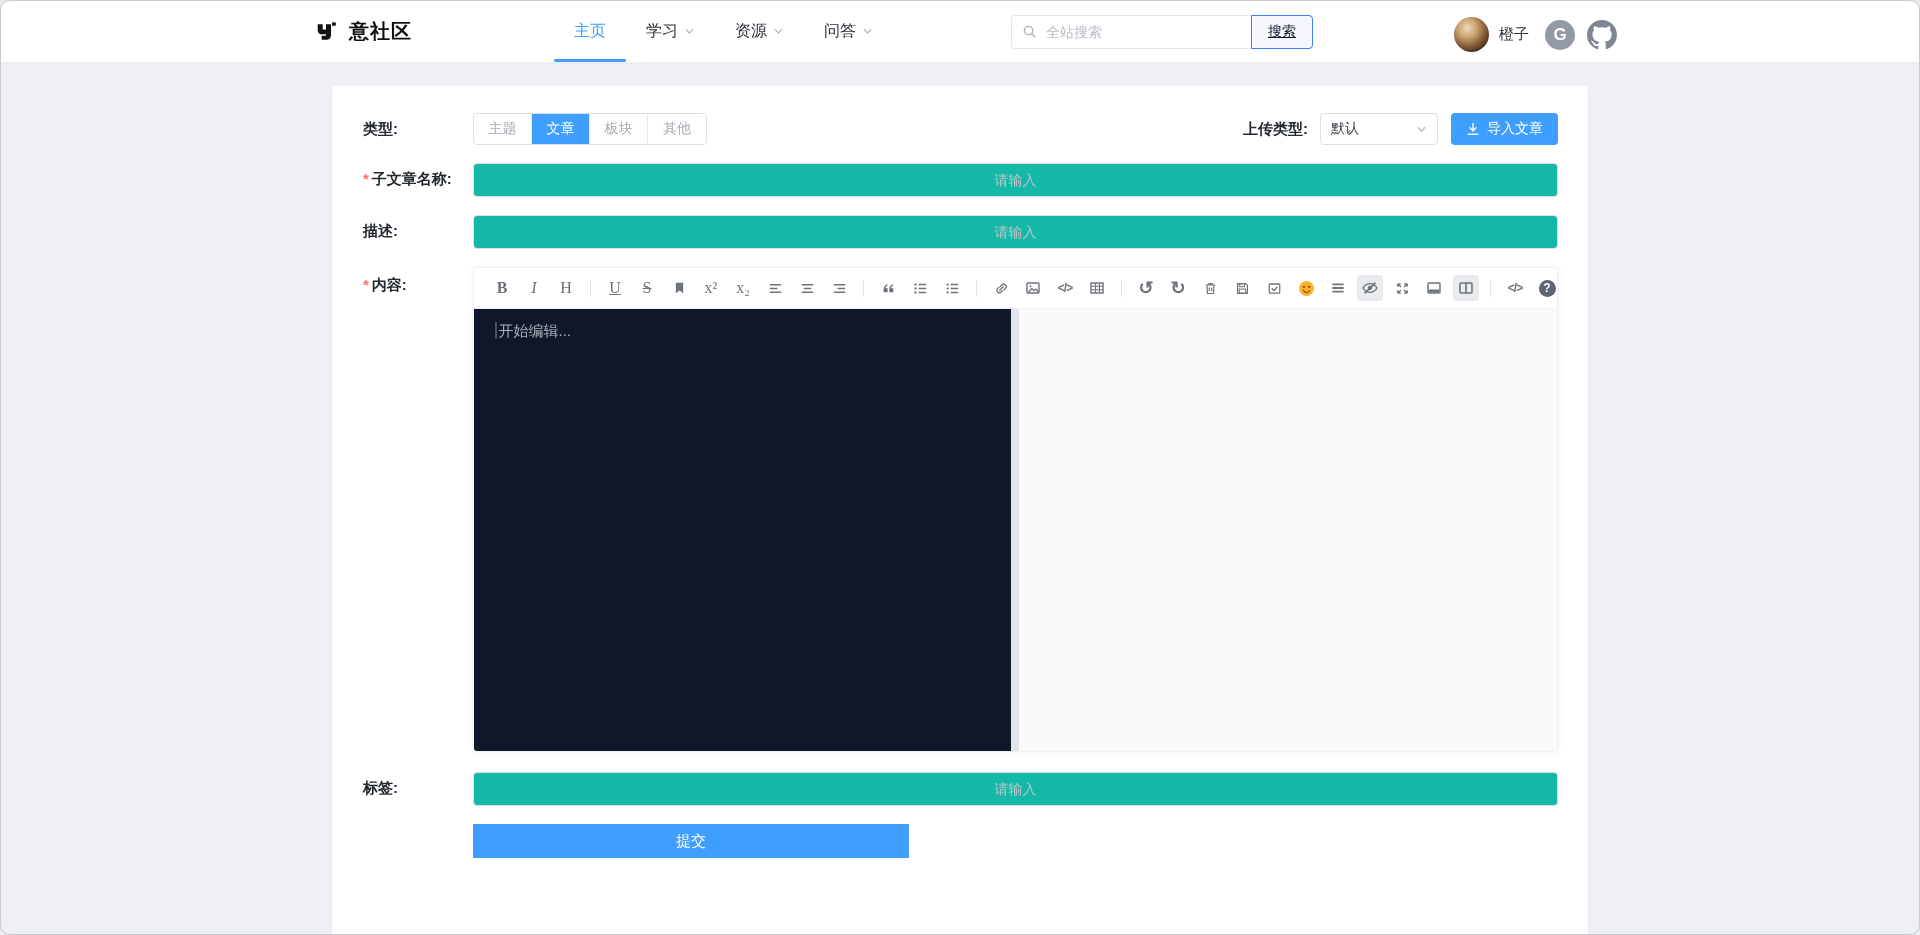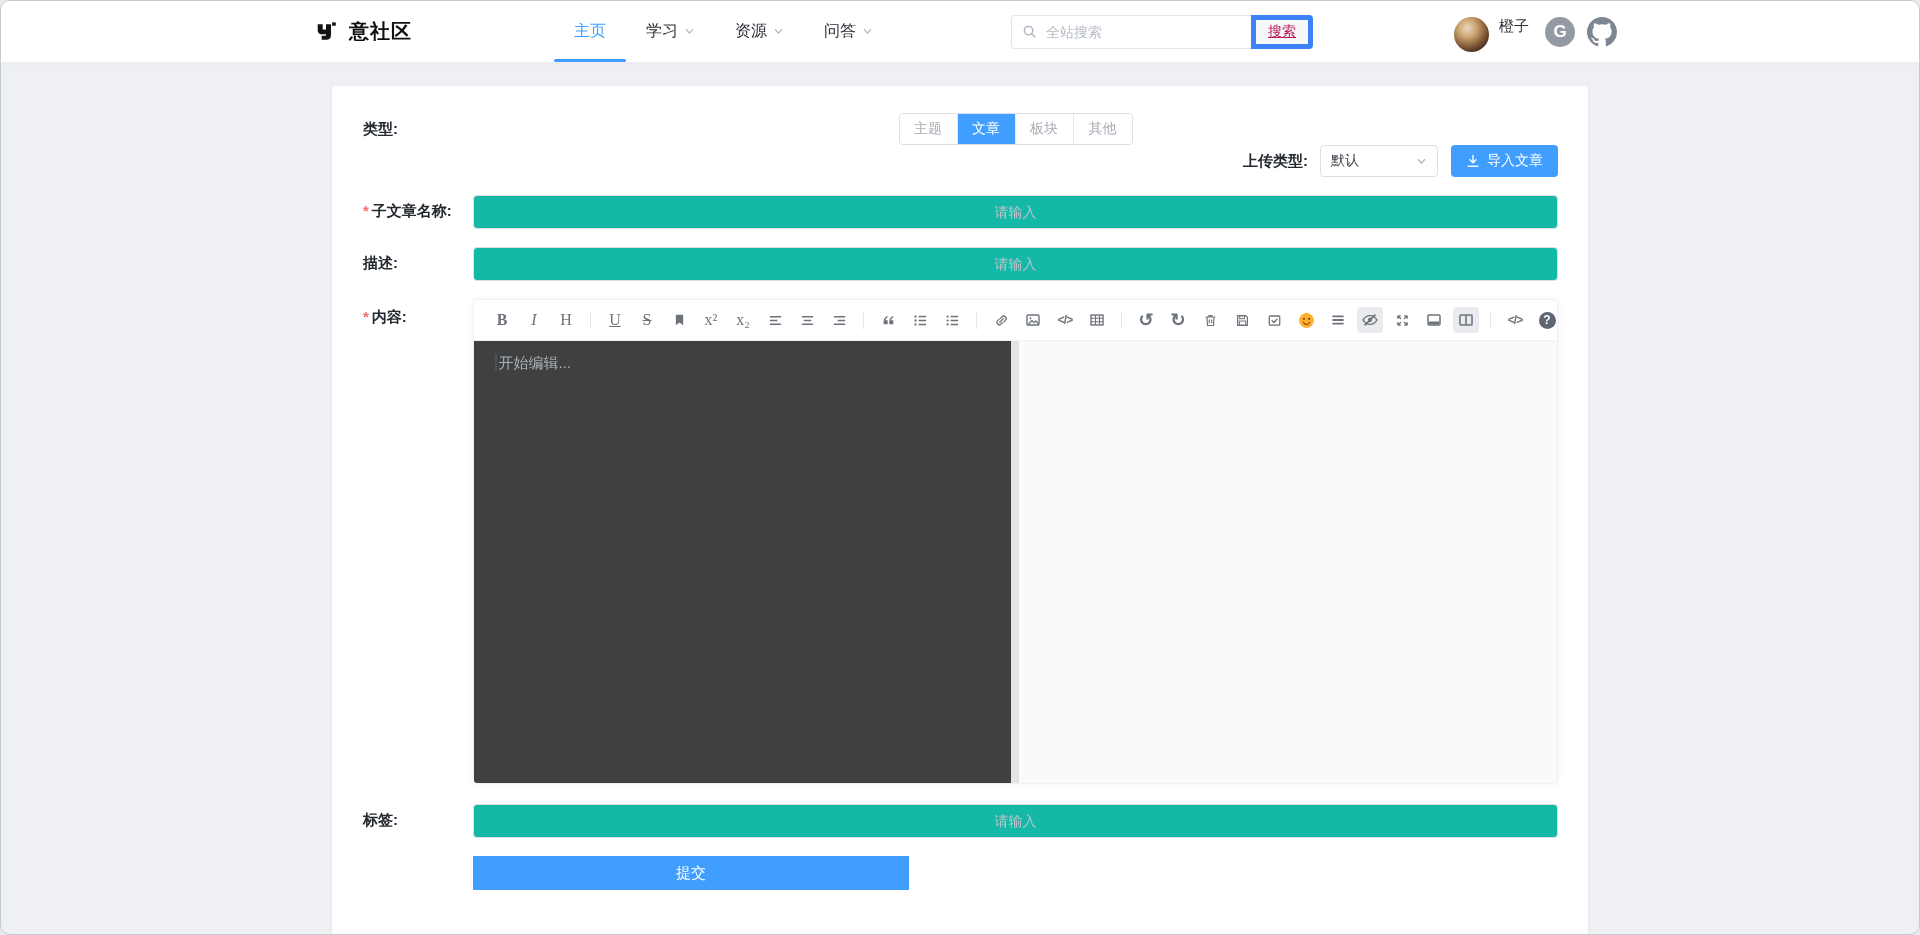--- a/index.html
+++ b/index.html
@@ -15,35 +15,35 @@
   nav { display:flex; align-items:center; margin-left:142px; height:100%; }
   .nav-item { display:flex; align-items:center; gap:6px; height:100%; padding:0 20px; font-size:16px; color:#2b2f36; cursor:pointer; position:relative; text-decoration:none; }
   .nav-item.active { color:#409eff; }
   .nav-item.active::after { content:""; position:absolute; left:50%; transform:translateX(-50%); bottom:0; width:72px; height:3px; background:#409eff; border-radius:2px; }
   .chev { color:#b0b5bd; display:flex; }
   .search { margin-left:auto; display:flex; align-items:center; }
   .search-box { position:relative; width:240px; }
   .search-box input { width:240px; height:34px; border:1px solid #e2e5ea; border-right:none; border-radius:4px 0 0 4px; padding:0 10px 0 34px; font-size:14px; color:#303133; outline:none; background:#fff; }
   .search-box input::placeholder { color:#b6bcc6; }
   .search-glass { position:absolute; left:11px; top:9px; }
-  .search-btn { height:34px; width:62px; border:5px solid #3b82f6; background:#f5f7fa; border-radius:0 4px 4px 0; font-size:14px; color:#be185d; cursor:pointer;text-decoration:underline; }
-  .user { margin-left:141px; display:flex; align-items:flex-start;margin-top:6px; }
+  .search-btn { height:34px; width:62px; border:1px solid #3b82f6; background:#f5f7fa; border-radius:0 4px 4px 0; font-size:14px; color:#0f172a; cursor:pointer;text-decoration:underline; }
+  .user { margin-left:141px; display:flex; align-items:center;margin-top:6px; }
   .avatar { width:35px; height:35px; border-radius:50%; background:radial-gradient(circle at 38% 32%, #ead9c4 0%, #cba671 28%, #8a5f3a 55%, #2e2018 85%); cursor:pointer; flex-shrink:0; }
   .user-name { margin-left:10px; font-size:15px; color:#2b2f36; cursor:pointer; }
   .gitee { margin-left:16px; width:30px; height:30px; border-radius:50%; background:#949aa5; color:#fff; display:flex; align-items:center; justify-content:center; font-weight:700; font-size:17px; cursor:pointer; }
   .gh { margin-left:12px; display:flex; cursor:pointer; }
 
   
   .card { width:1256px; margin:23px auto 0; background:#fff; border-radius:4px; box-shadow:0 1px 4px rgba(0,0,0,.05); padding:27px 30px 70px 31px; min-height:827px; }
   .frow { display:flex; margin-bottom:18px; }
   .flabel { width:110px; flex-shrink:0; padding-top:7px; font-size:15px; color:#24282f; white-space:nowrap;font-weight:bold; }
   .req { color:#f56c6c; margin-right:3px; }
   .fctrl { flex:1; min-width:0; }
 
-  .row-top { display:flex; align-items:center;flex-direction:column; }
+  .row-top { display:flex; align-items:center; }
   .seg { display:inline-flex; border:1px solid #dcdfe6; border-radius:4px; overflow:hidden; height:32px; }
   .seg-btn { width:58px; height:100%; background:#fff; border:none; border-right:1px solid #e7eaee; color:#a6abb3; font-size:14px; cursor:pointer; }
   .seg-btn:last-child { border-right:none; }
   .seg-btn.selected { background:#409eff; color:#fff; }
   .upload-group { margin-left:auto; display:flex; align-items:center; }
   .upload-label { font-size:15px; color:#24282f; font-weight:600; margin-right:12px; }
   .select { width:118px; height:32px; border:1px solid #dcdfe6; border-radius:4px; display:flex; align-items:center; padding:0 10px; font-size:14px; color:#3a3f47; cursor:pointer; background:#fff; }
   .select .sel-chev { margin-left:auto; display:flex; color:#a8adb5; }
   .import-btn { margin-left:13px; height:32px; padding:7px 15px; background:#409eff; border:none; border-radius:4px; color:#fff; font-size:14px; display:flex; align-items:center; gap:7px; cursor:pointer; }
 
@@ -59,21 +59,21 @@
   .g-serif { font-family:"Liberation Serif","DejaVu Serif",serif; font-size:16px; }
   .g-b { font-weight:700; }
   .g-i { font-style:italic; }
   .g-u { text-decoration:underline; }
   .g-s { text-decoration:line-through; }
   .g-code { font-size:12px; font-weight:700; letter-spacing:-1px; }
   .g-arrow { font-size:18px; font-weight:700; line-height:1; }
   .help-circle { width:17px; height:17px; border-radius:50%; background:#5d6672; color:#fff; font-size:12px; font-weight:700; display:flex; align-items:center; justify-content:center; }
   .tb-right { margin-left:auto; display:flex; align-items:center; }
   .panes { display:flex; height:442px; }
-  .pane-edit { width:537px; background:#404040; padding:13px 21px; font-size:15px; color:#a9afb8; }
+  .pane-edit { width:537px; background:#0f172a; padding:13px 21px; font-size:15px; color:#a9afb8; }
   .caret { display:inline-block; width:1.5px; height:17px; background:#46525c; vertical-align:-3px; margin-right:2px; }
   .splitter { width:8px; background:#e2e4e7; cursor:col-resize; flex-shrink:0; }
   .pane-preview { flex:1; background:#fafafa; }
 
   .submit-btn { width:436px; height:34px; background:#409eff; border:none; border-radius:0; color:#fff; font-size:15px; cursor:pointer; }
   .mb20 { margin-bottom:20px; }
   .mt2 { margin-top:2px; }
   svg { display:block; }
 </style>
 </head>

